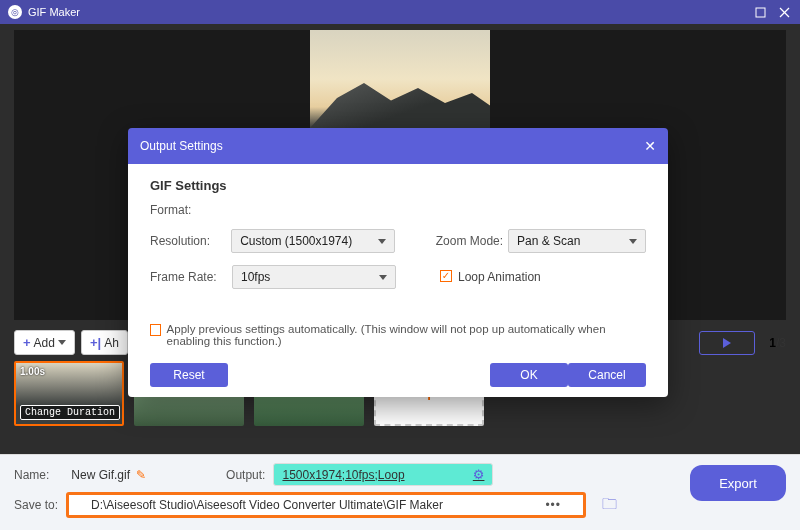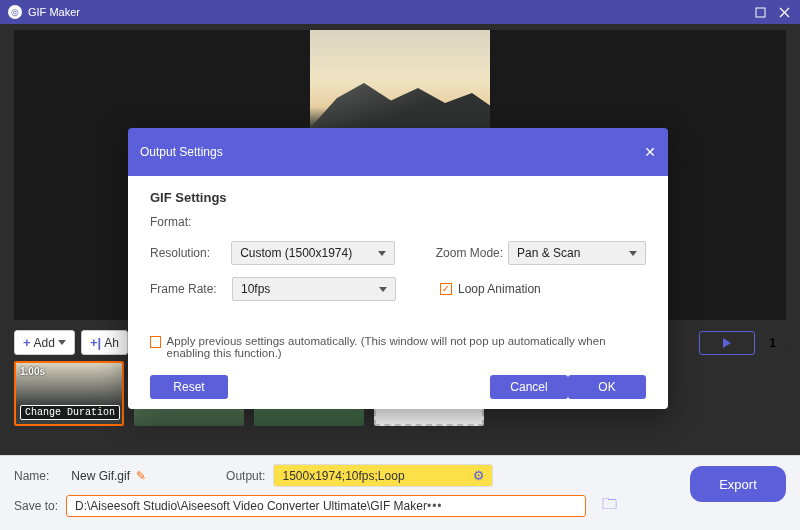--- a/index.html
+++ b/index.html
@@ -31,42 +31,42 @@
 .thumb.selected { border: 2px solid #ff6a00; background: linear-gradient(180deg, #d9d4c0 0%, #3b3f3e 70%); padding-left: 47px; }
 .thumb.add { border: 2px dashed #ccc; background: #fefefe; display: flex; align-items: center; justify-content: center; color: #ff6a00; font-size: 26px; font-weight: 300; }
 .thumb .dur { position: absolute; top: 3px; left: 4px; color: #fff; font-size: 10px; font-weight: bold; text-shadow: 0 0 2px #000; }
 .thumb .chdur { position: absolute; bottom: 4px; left: 4px; background: rgba(0,0,0,.55); border: 1px solid #fff; color: #fff; font-size: 10px; padding: 1px 4px; border-radius: 2px; font-family: Liberation Mono, monospace; }
 
 
 .bottom { position: absolute; left: 0; right: 0; bottom: 0; background: #f2f4f8; border-top: 1px solid #ddd; padding: 8px 14px 6px 14px; font-size: 12px; color: #333; }
 .row { display: flex; align-items: center; margin-bottom: 6px; }
 .row .lbl { color: #555; }
 .edit-ic { color: #ff6a00; margin-left: 6px; cursor: pointer; }
-.outval { background: #fde047; border: 1px solid #ddd; border-radius: 3px; padding: 3px 8px; width: 220px; display: flex; align-items: center; justify-content: space-between; margin-left: 8px; }
+.outval { background: #5eead4; border: 1px solid #ddd; border-radius: 3px; padding: 3px 8px; width: 220px; display: flex; align-items: center; justify-content: space-between; margin-left: 8px; text-decoration: underline; }
 .gear { color: #5b5fd9; cursor: pointer; font-size: 13px; }
 .export-btn { position: absolute; right: 14px; top: 10px; width: 96px; height: 36px; background: #5b5fd9; color: #fff; border-radius: 12px; display: flex; align-items: center; justify-content: center; cursor: pointer; font-size: 13px; }
-.path-box { background: #fff; border: 1px solid #f97316; border-radius: 3px; padding: 3px 8px; flex: 1; margin: 0 8px; max-width: 520px; display: flex; align-items: center; }
+.path-box { background: #fff; border: 3px solid #f97316; border-radius: 3px; padding: 3px 22px; flex: 1; margin: 0 8px; max-width: 520px; display: flex; align-items: center; justify-content: space-between; }
 .dots { letter-spacing: 1px; cursor: pointer; color: #555; }
 .folder-ic { color: #5b5fd9; margin-left: 8px; cursor: pointer; font-size: 15px; }
 
 
 .dialog-back { position: absolute; left: 128px; top: 128px; width: 540px; border-radius: 4px; box-shadow: 0 8px 30px rgba(0,0,0,.4); overflow: hidden; }
-.dlg-hdr { background: #5b5fd9; color: #fff; font-size: 12px; padding: 16px 12px; display: flex; align-items: center; }
+.dlg-hdr { background: #5b5fd9; color: #fff; font-size: 12px; padding: 10px 12px; display: flex; align-items: center; }
 .dlg-hdr .x { margin-left: auto; cursor: pointer; font-size: 14px; }
 .dlg-body { background: #fff; padding: 14px 22px 10px 22px; font-size: 12px; color: #444; }
 .sect-title { font-weight: bold; color: #333; margin-bottom: 10px; font-size: 13px; }
 .frow { display: flex; align-items: center; margin-bottom: 12px; }
 .flbl { width: 82px; color: #555; }
 .sel { flex: 0 0 164px; background: #f0f0f0; border: 1px solid #ccc; border-radius: 2px; padding: 4px 8px; display: flex; align-items: center; justify-content: space-between; cursor: pointer; font-size: 12px; color: #222; }
 .caret { width: 0; height: 0; border-left: 4px solid transparent; border-right: 4px solid transparent; border-top: 5px solid #555; }
 .coll { width: 36px; }
 .flbl2 { width: 78px; color: #555; text-align: center; }
 .chk { width: 12px; height: 12px; border: 1.5px solid #ff6a00; margin-right: 6px; display: inline-flex; align-items: center; justify-content: center; cursor: pointer; }
 .chk.checked::after { content: "✓"; font-size: 10px; color: #ff6a00; line-height: 1; }
-.loop-row { margin-left: 8px; display: flex; align-items: center; }
+.loop-row { margin-left: 8px; display: flex; }
 .note { display: flex; align-items: flex-start; margin-top: 34px; margin-bottom: 10px; color: #555; font-size: 11.5px; }
 .dlg-ftr { display: flex; padding-top: 6px; }
 .btn-p { background: #5b5fd9; color: #fff; border-radius: 3px; padding: 5px 0; width: 78px; text-align: center; cursor: pointer; font-size: 12px; }
 .ft-sp { flex: 1; }
 </style>
 </head>
 <body>
 
 <div class="titlebar">
   <span class="logo">◎</span>
@@ -183,17 +183,17 @@
     </div>
 
     <div class="note">
       <span class="chk" style="margin-top:1px"></span>
       <span>Apply previous settings automatically. (This window will not pop up automatically when enabling this function.)</span>
     </div>
 
     <div class="dlg-ftr">
       <span class="btn-p"><span>Reset</span></span>
       <span class="ft-sp"></span>
+      <span class="btn-p"><span>OK</span></span>
       <span class="btn-p"><span>Cancel</span></span>
-      <span class="btn-p"><span>OK</span></span>
     </div>
   </div>
 </div>
 
 </body></html>

